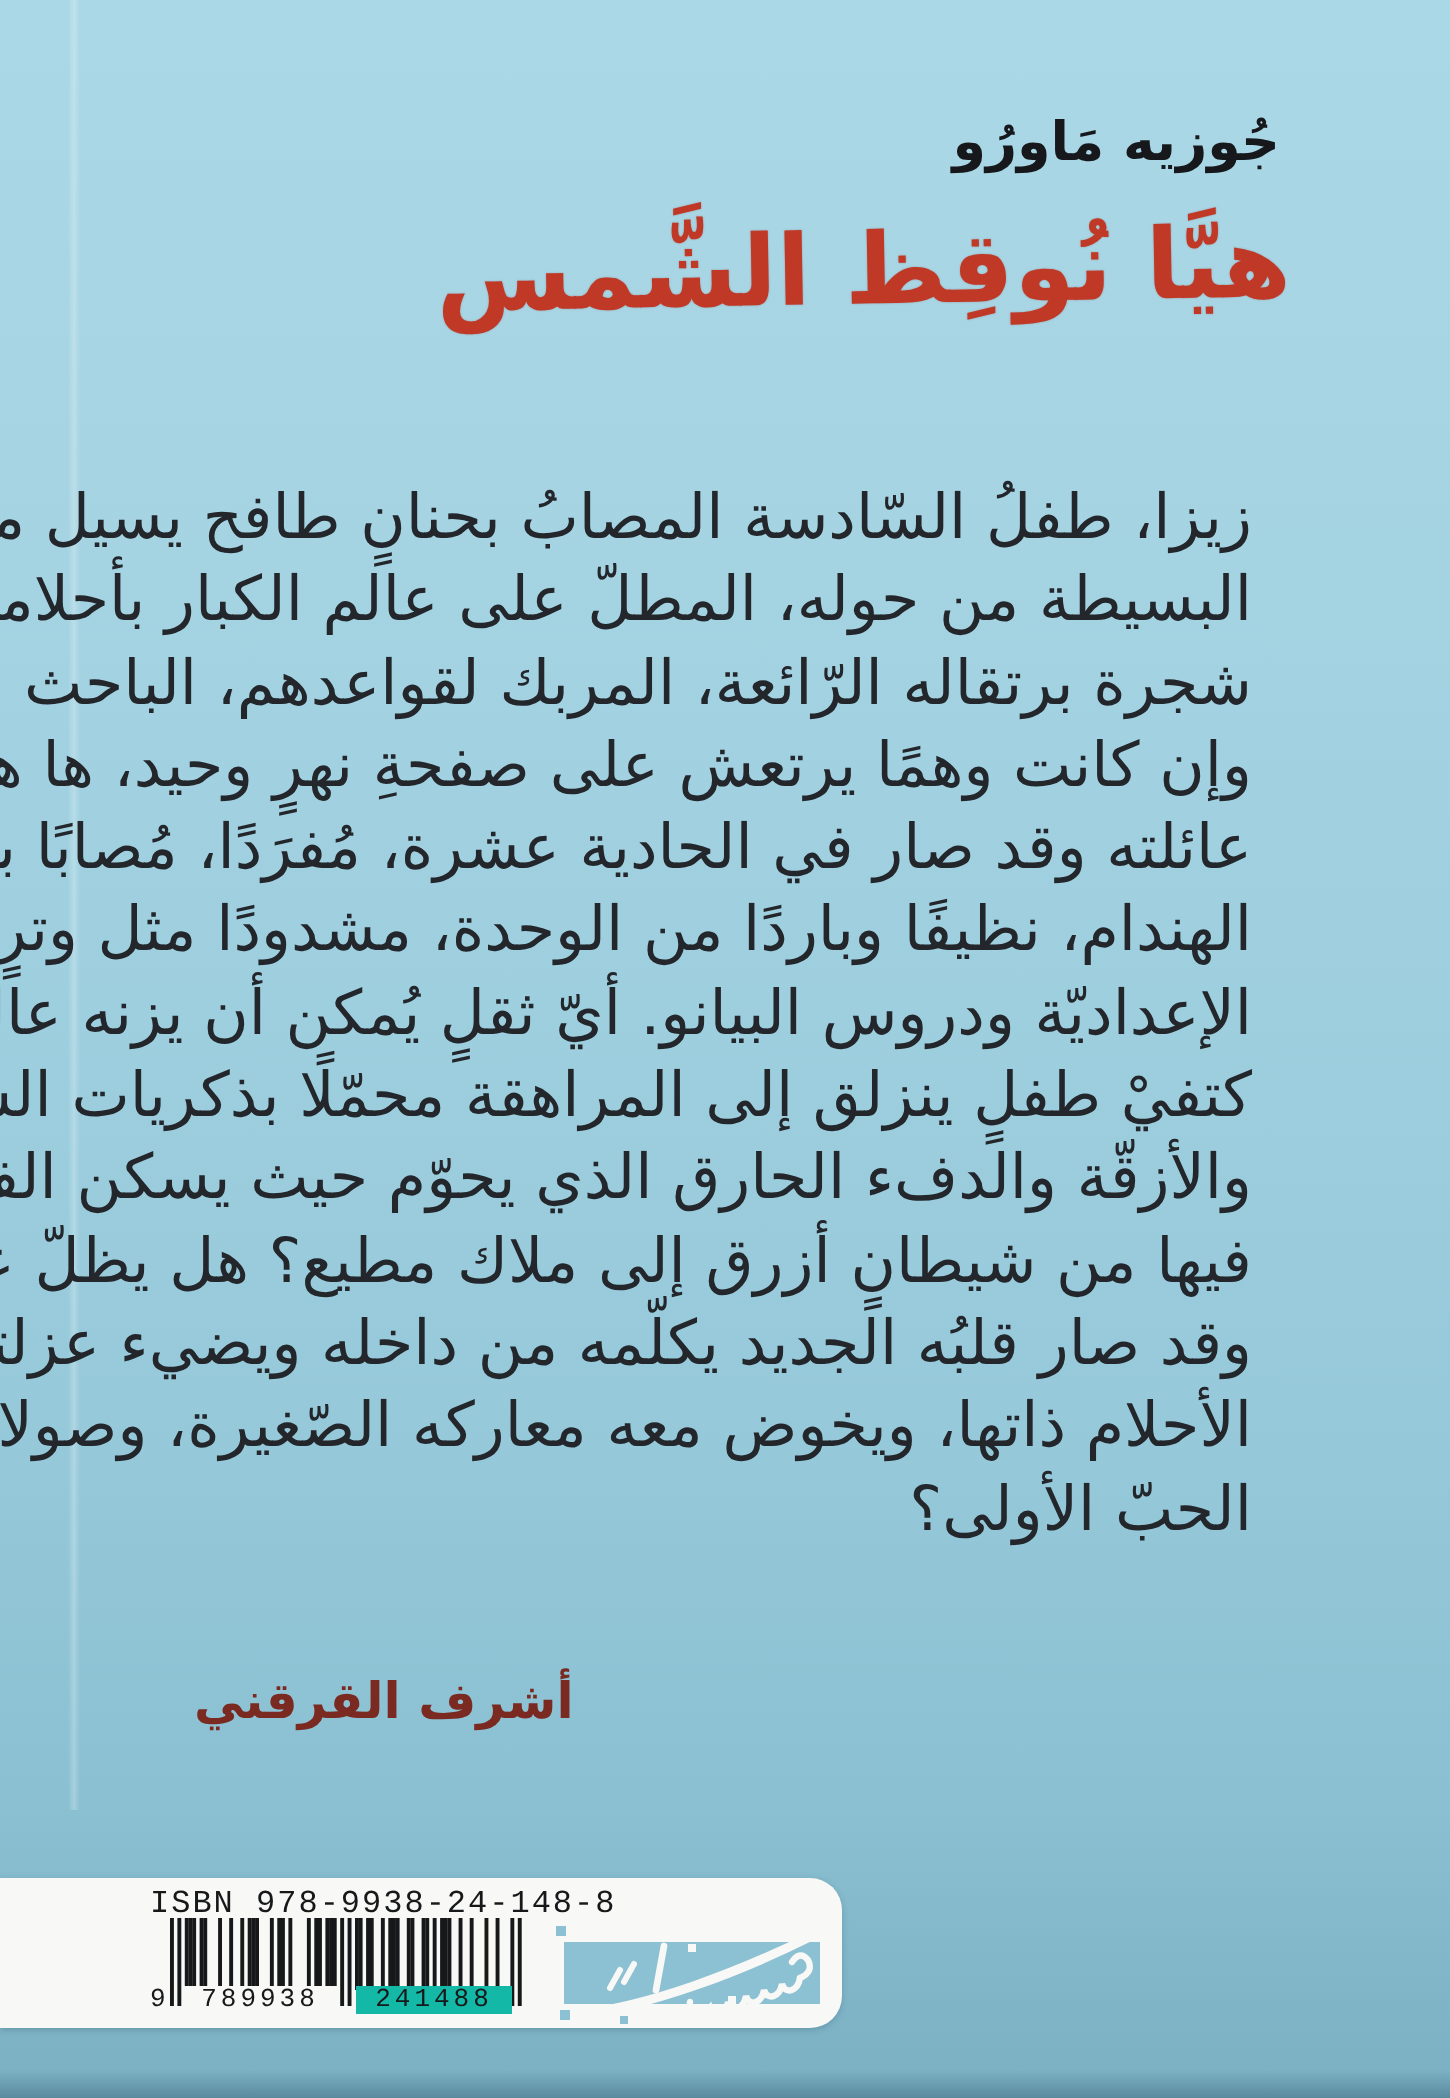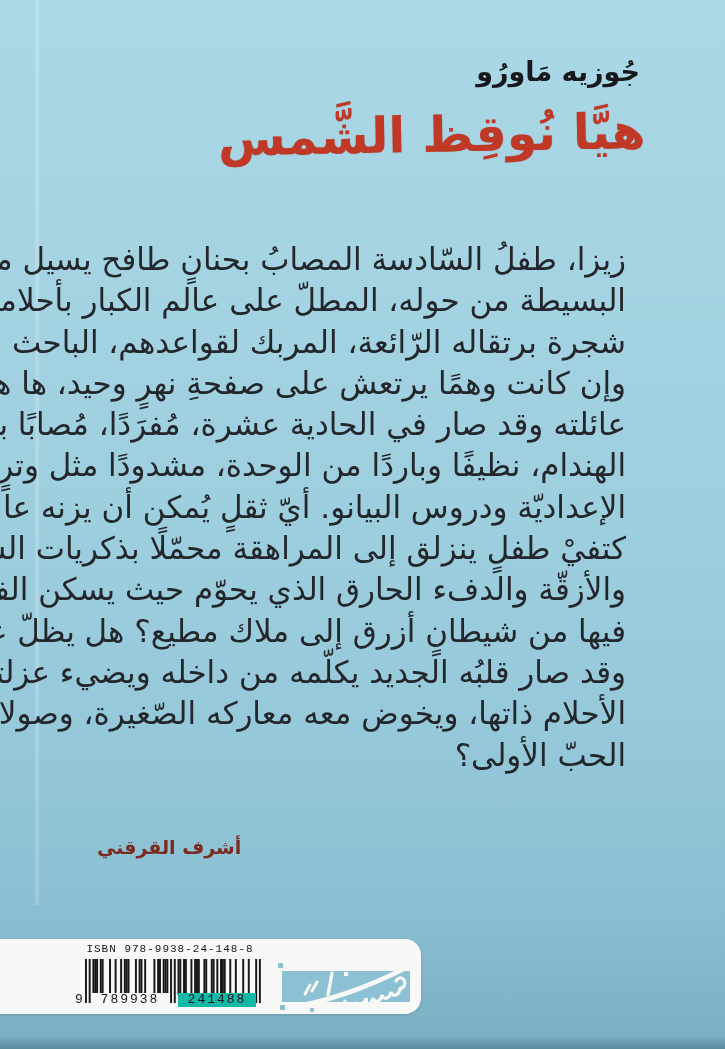--- a/index.html
+++ b/index.html
@@ -28,31 +28,31 @@
     position:absolute;top:239px;left:100px;width:526px;
     direction:rtl;color:#23262b;font-size:31px;
   }
   .blurb .line{
     height:41.3px;line-height:41.3px;white-space:nowrap;
     text-align:justify;text-align-last:justify;
   }
   .blurb .line.last{text-align-last:right;}
   .translator{
     position:absolute;top:836px;left:97px;
-    font-size:19px;font-weight:bold;color:#7b2a22;direction:rtl;white-space:nowrap;
+    font-size:25px;font-weight:bold;color:#7b2a22;direction:rtl;white-space:nowrap;
   }
 
   .band{
     position:absolute;top:939px;left:0;width:421px;height:75px;
     background:#f8f8f6;border-radius:0 16px 16px 0;
     box-shadow:0 1px 3px rgba(40,70,90,.25);
   }
   .isbn-label{
     position:absolute;top:4px;left:75px;width:190px;text-align:center;
-    font-family:"Liberation Mono",monospace;font-size:11px;letter-spacing:1px;color:#17181a;white-space:nowrap;
+    font-family:"Liberation Mono",monospace;font-size:16px;letter-spacing:1px;color:#17181a;white-space:nowrap;
   }
   .barcode{position:absolute;top:20px;left:75px;width:190px;height:46px;}
   .barcode svg{position:absolute;top:0;left:0;}
   .bc-digit{
     position:absolute;bottom:-2px;font-family:"Liberation Mono",monospace;
     font-size:13px;color:#17181a;letter-spacing:2px;
   }
   .bc-lead{left:0;}
   .bc-g1{left:16px;width:78px;text-align:center;background:#f8f8f6;height:14px;line-height:14px;}
   .bc-g2{left:103px;width:78px;text-align:center;background:#14b8a6;height:14px;line-height:14px;}

